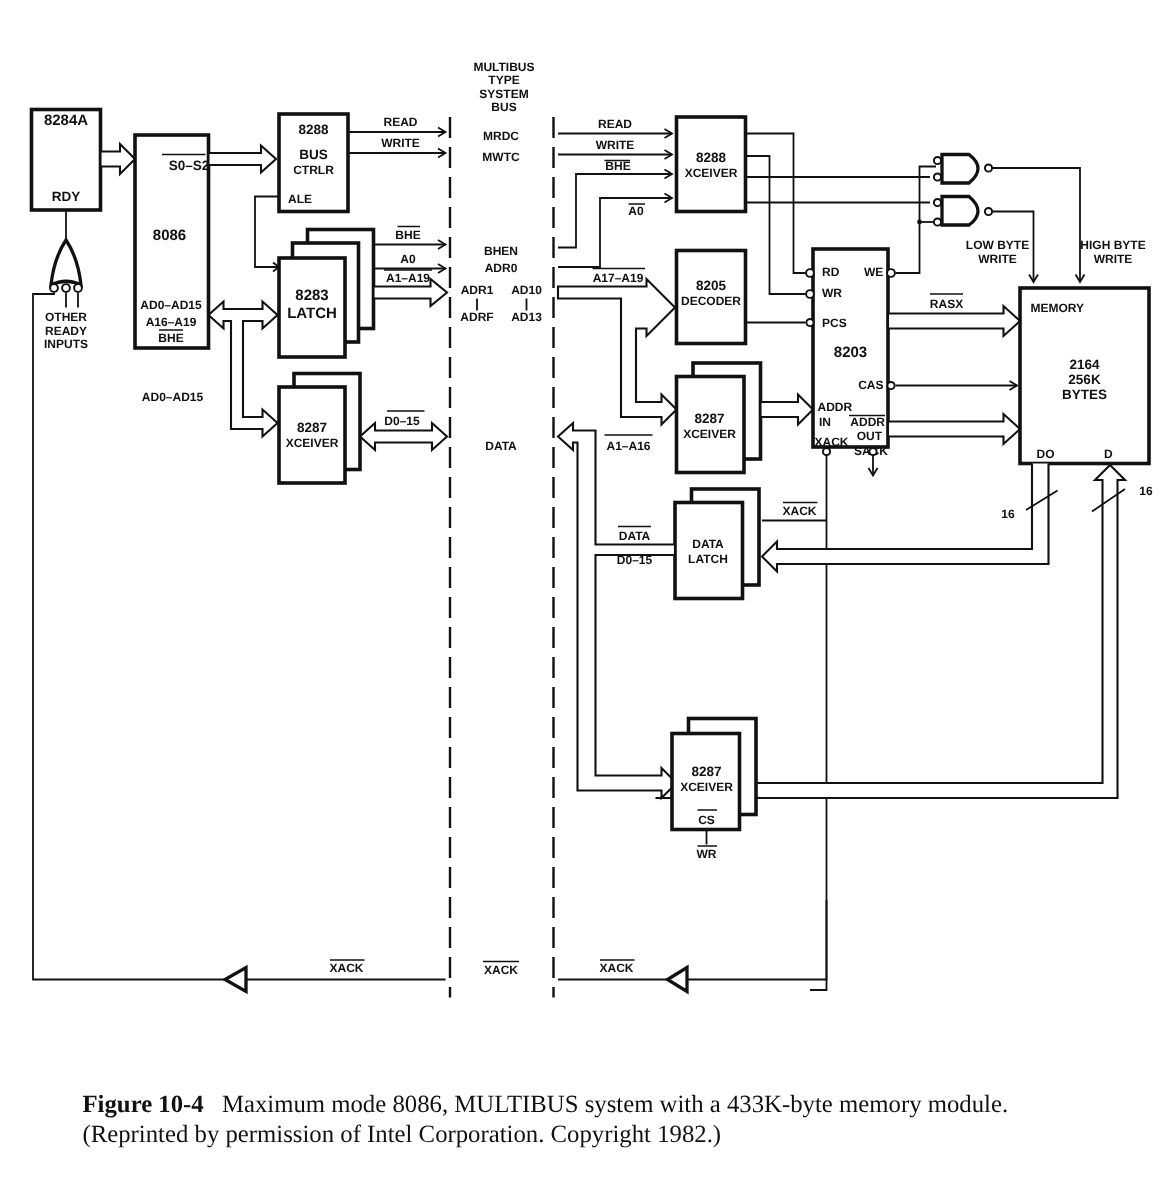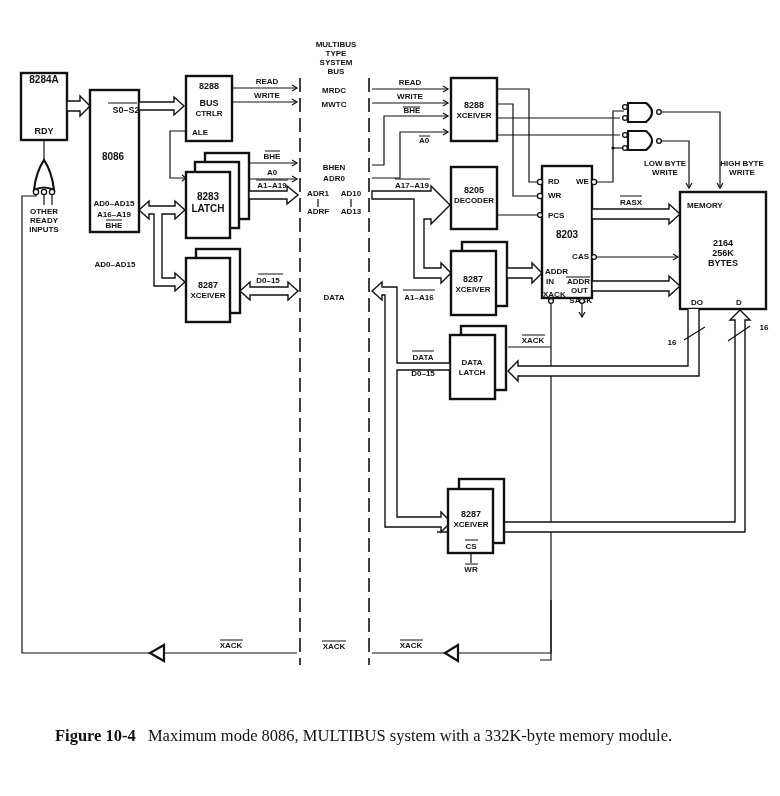--- a/index.html
+++ b/index.html
@@ -296,15 +296,16 @@
   <line class="wire" x1="372" y1="653" x2="445" y2="653"></line>
   <path class="gate" d="M458,645 L458,661 L445,653 Z"></path>
   <path class="wire" d="M458,653 L551,653 L551,600"></path>
   <text class="lbl-sm" x="411" y="648" text-anchor="middle">XACK</text>
   <line class="ovl" x1="400" y1="640" x2="423" y2="640"></line>
 </svg>
 
 <div class="caption">
   <div>
     <span class="fig">Figure 10-4</span>
-    <span>Maximum mode 8086, MULTIBUS system with a 332K-byte memory module.</span>
+    <span>Maximum mode 8086, MULTIBUS system with a 433K-byte memory module.</span>
   </div>
+  <div>(Reprinted by permission of Intel Corporation. Copyright 1982.)</div>
 </div>
 
 </body></html>

